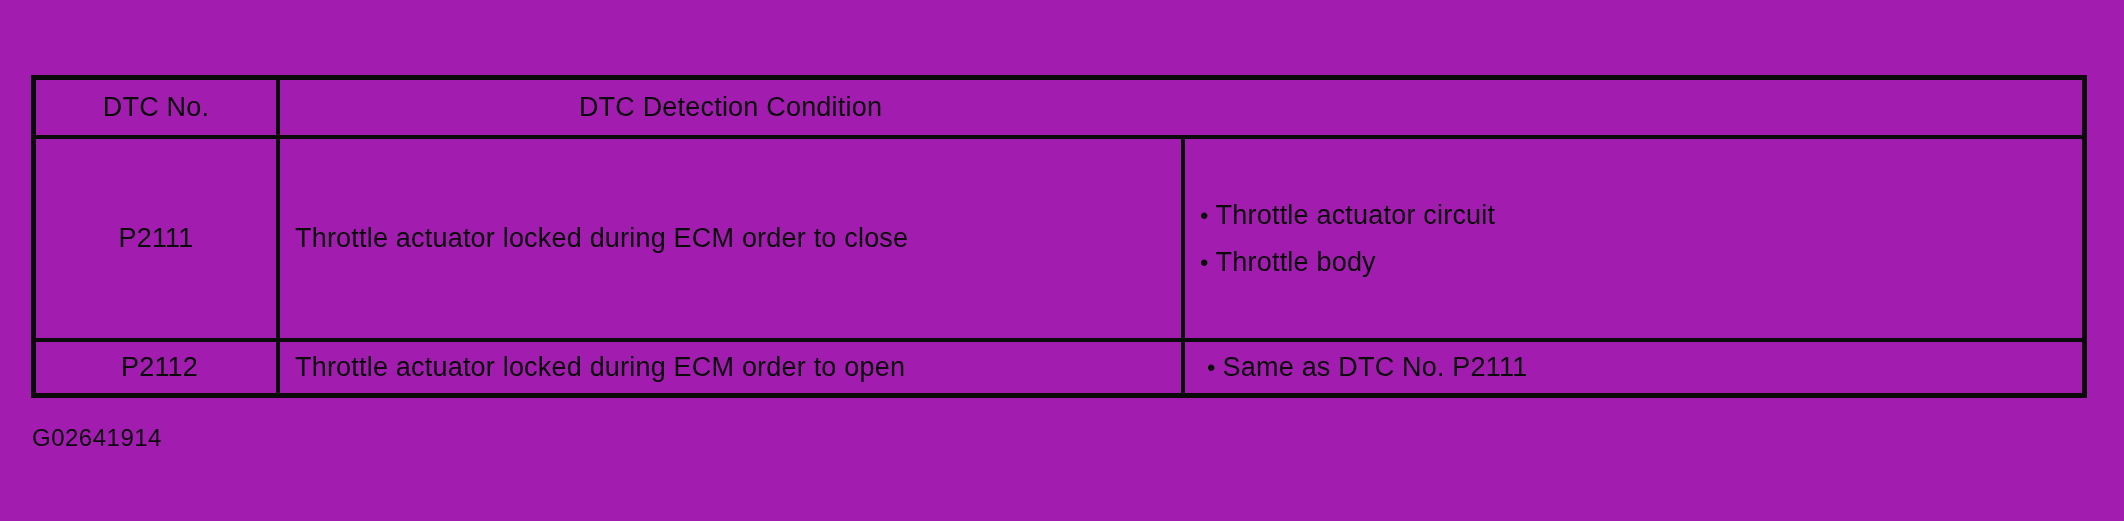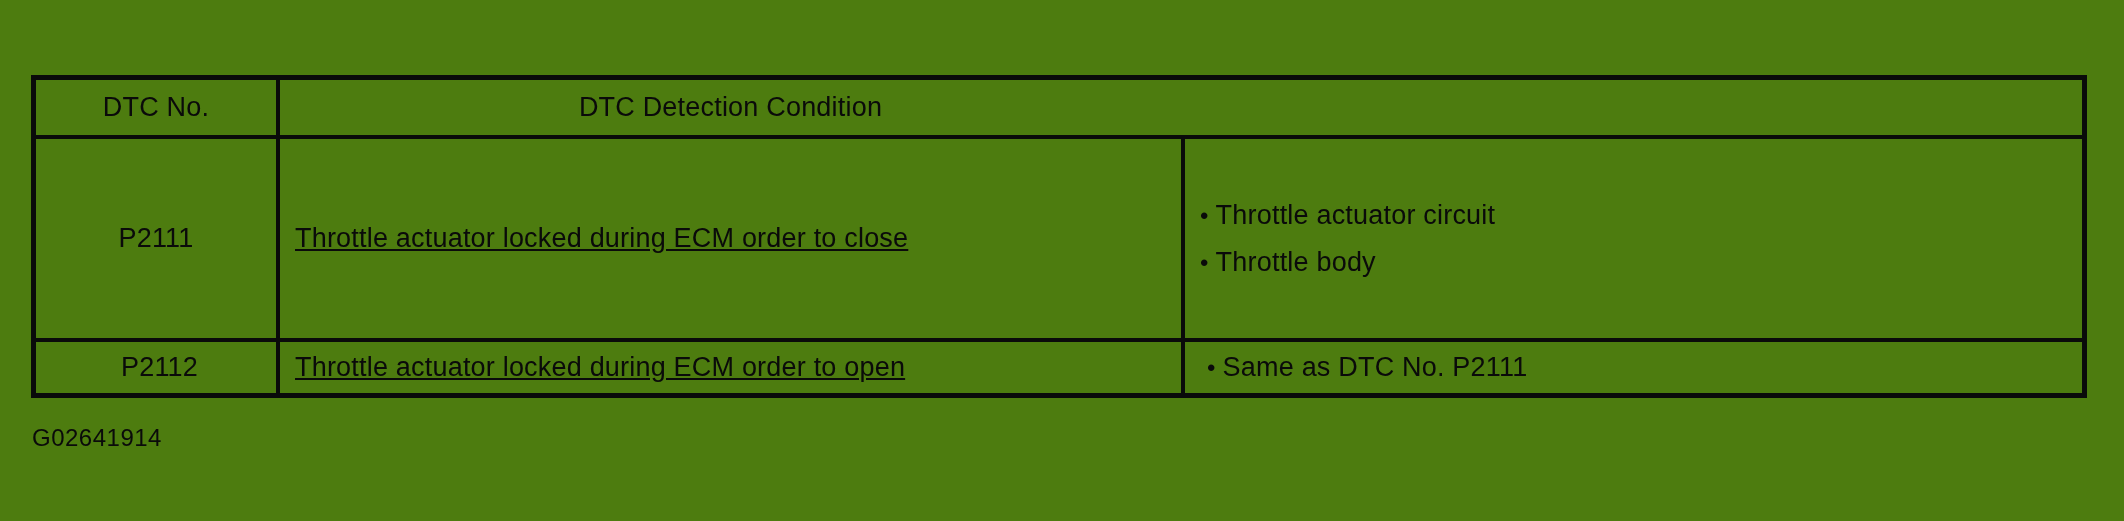--- a/index.html
+++ b/index.html
@@ -1,21 +1,21 @@
 <!DOCTYPE html>
 <html><head>
 <meta charset="utf-8">
 <style>
   * { margin: 0; padding: 0; box-sizing: border-box; }
   html, body { background: #ffffff; }
   .page {
     position: relative;
     width: 2124px;
     height: 521px;
-    background: #4d7c0f;
+    background: #a21caf;
     font-family: "Liberation Sans", "DejaVu Sans", sans-serif;
     color: #000000;
     overflow: hidden;
   }
   .dtc-table {
     position: absolute;
     left: 31px;
     top: 75px;
     width: 2056px;
     border: 5px solid #0a0a0a;
@@ -35,21 +35,21 @@
   .cell:first-child { border-left: none; }
   .trow + .trow .cell { border-top: 4px solid #0a0a0a; }
   .header-row .cell {
     height: 55px;
     justify-content: center;
     text-align: center;
   }
   .row-p2111 .cell { height: 203px; align-items: center; }
   .row-p2112 .cell { height: 55px; padding-left: 7px; }
   .cell.center { justify-content: center; text-align: center; }
-  .cell.lpad { padding-left: 15px; padding-right: 1px; text-decoration: underline; }
+  .cell.lpad { padding-left: 15px; padding-right: 1px; }
   .bullet-list {
     list-style: none;
     width: 100%;
     padding-left: 15px;
   }
   .bullet-list li {
     line-height: 47px;
     white-space: nowrap;
   }
   .bullet-list li::before {

